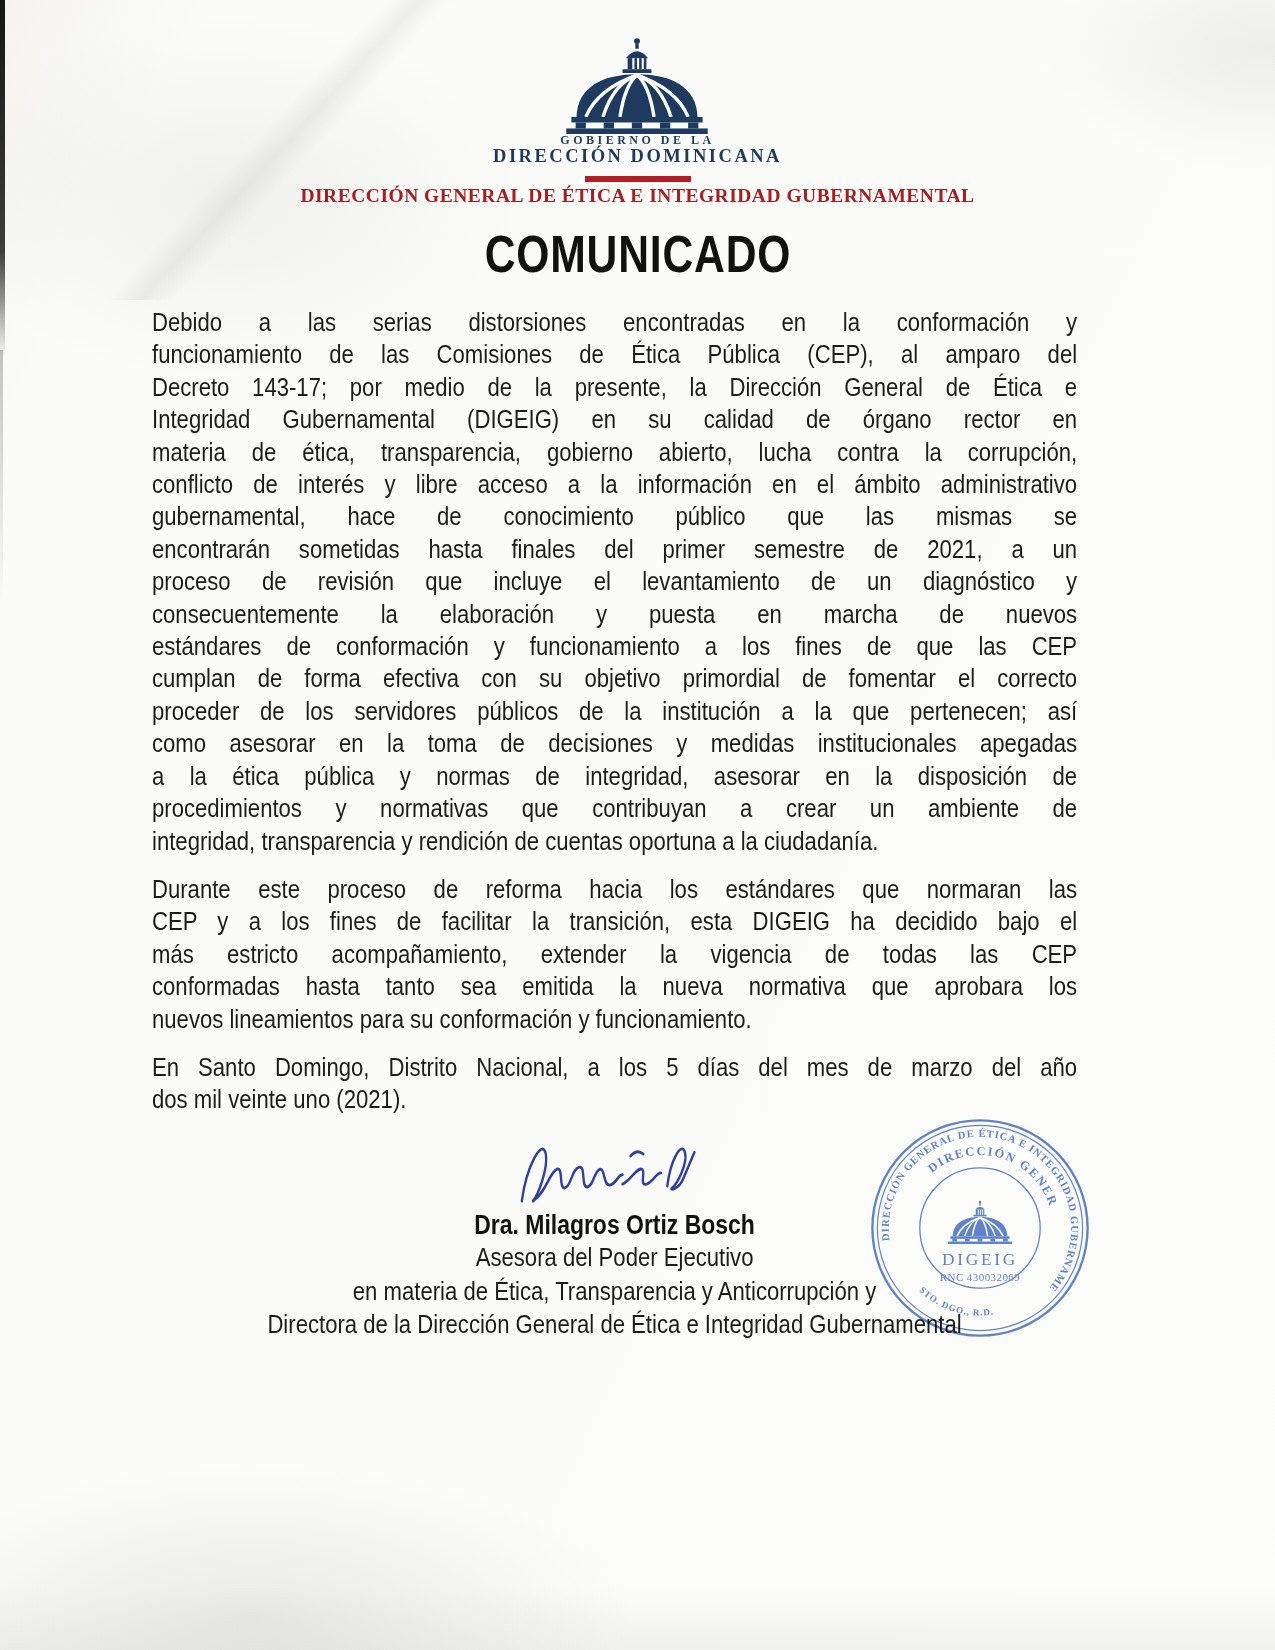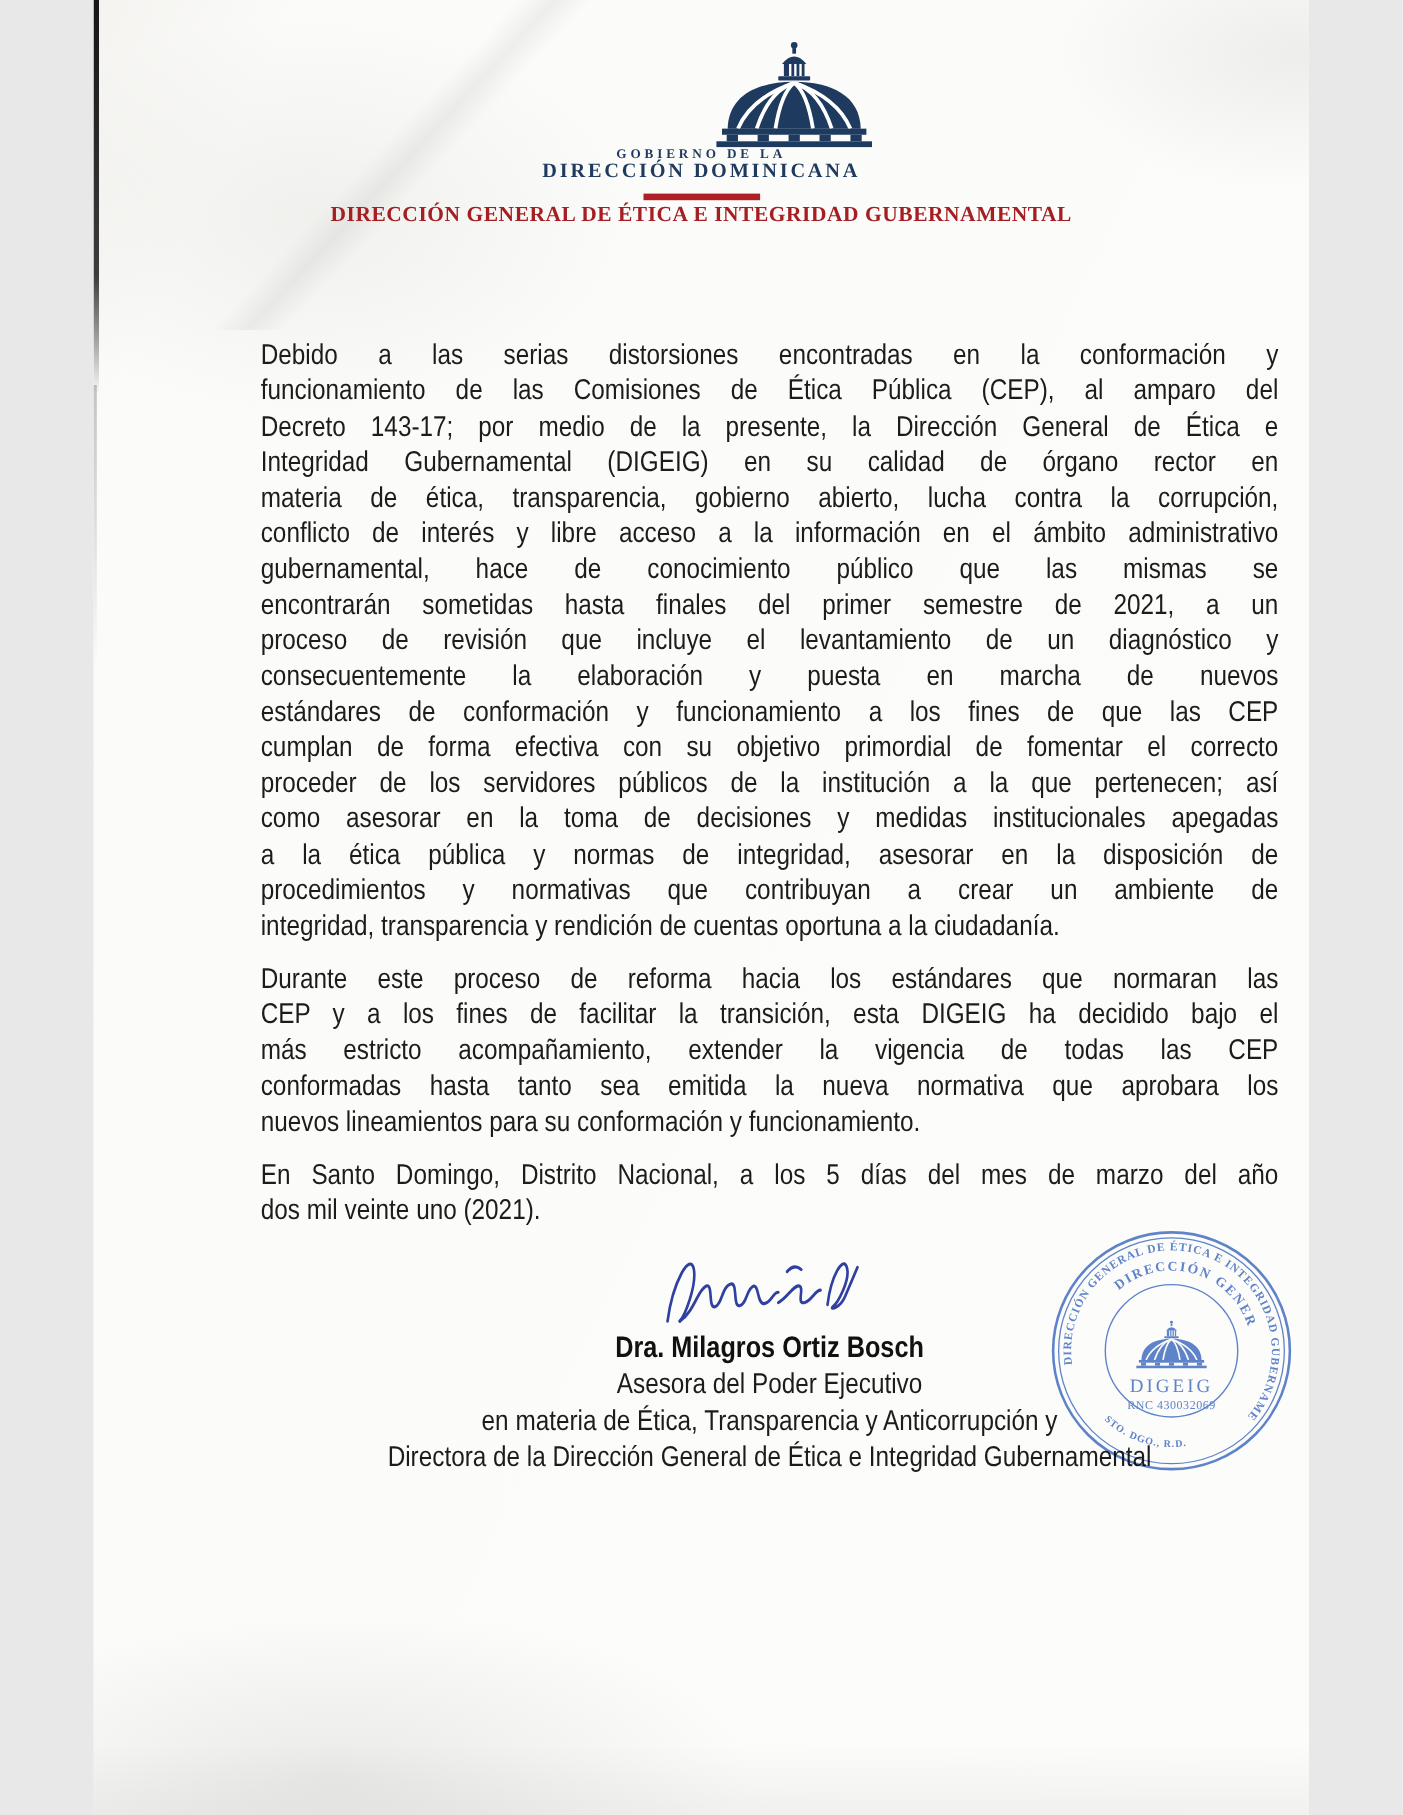--- a/index.html
+++ b/index.html
@@ -1,17 +1,17 @@
 <!DOCTYPE html>
 <html lang="es"><head>
 <meta charset="utf-8">
 <style>
   html,body { margin:0; padding:0; background:#e8e8e8; }
   .page {
-    position:relative; width:1105px; height:1650px; margin:0 auto;
+    position:relative; width:1275px; height:1650px; margin:0 auto;
     background:
       radial-gradient(ellipse 420px 260px at 18% 12%, rgba(190,190,185,0.18), rgba(0,0,0,0) 70%),
       radial-gradient(ellipse 500px 200px at 20% 98%, rgba(170,170,168,0.22), rgba(0,0,0,0) 75%),
       radial-gradient(ellipse 300px 160px at 99% 3%, rgba(180,180,178,0.20), rgba(0,0,0,0) 75%),
       linear-gradient(115deg, #f4f3f0 0%, #fbfbf9 10%, #fcfcfa 100%);
     overflow:hidden;
     font-family:"Liberation Sans", sans-serif;
     color:#1d1d1d;
   }
   
@@ -116,20 +116,21 @@
   <header>
     <svg class="logo-svg" viewBox="0 0 180 115">
       <use href="#dome-sym" xlink:href="#dome-sym" xmlns:xlink="http://www.w3.org/1999/xlink"></use>
     </svg>
     <div class="gov-line">GOBIERNO DE LA</div>
     <div class="rep-line">DIRECCIÓN DOMINICANA</div>
     <div class="red-bar"></div>
     <div class="inst-line">DIRECCIÓN GENERAL DE ÉTICA E INTEGRIDAD GUBERNAMENTAL</div>
   </header>
 
+  <h1 class="doc-title"><span>COMUNICADO</span></h1>
 
   <main class="doc-body">
       <div class="para">
         <div class="jline">Debido a las serias distorsiones encontradas en la conformación y</div>
         <div class="jline">funcionamiento de las Comisiones de Ética Pública (CEP), al amparo del</div>
         <div class="jline">Decreto 143-17; por medio de la presente, la Dirección General de Ética e</div>
         <div class="jline">Integridad Gubernamental (DIGEIG) en su calidad de órgano rector en</div>
         <div class="jline">materia de ética, transparencia, gobierno abierto, lucha contra la corrupción,</div>
         <div class="jline">conflicto de interés y libre acceso a la información en el ámbito administrativo</div>
         <div class="jline">gubernamental, hace de conocimiento público que las mismas se</div>

